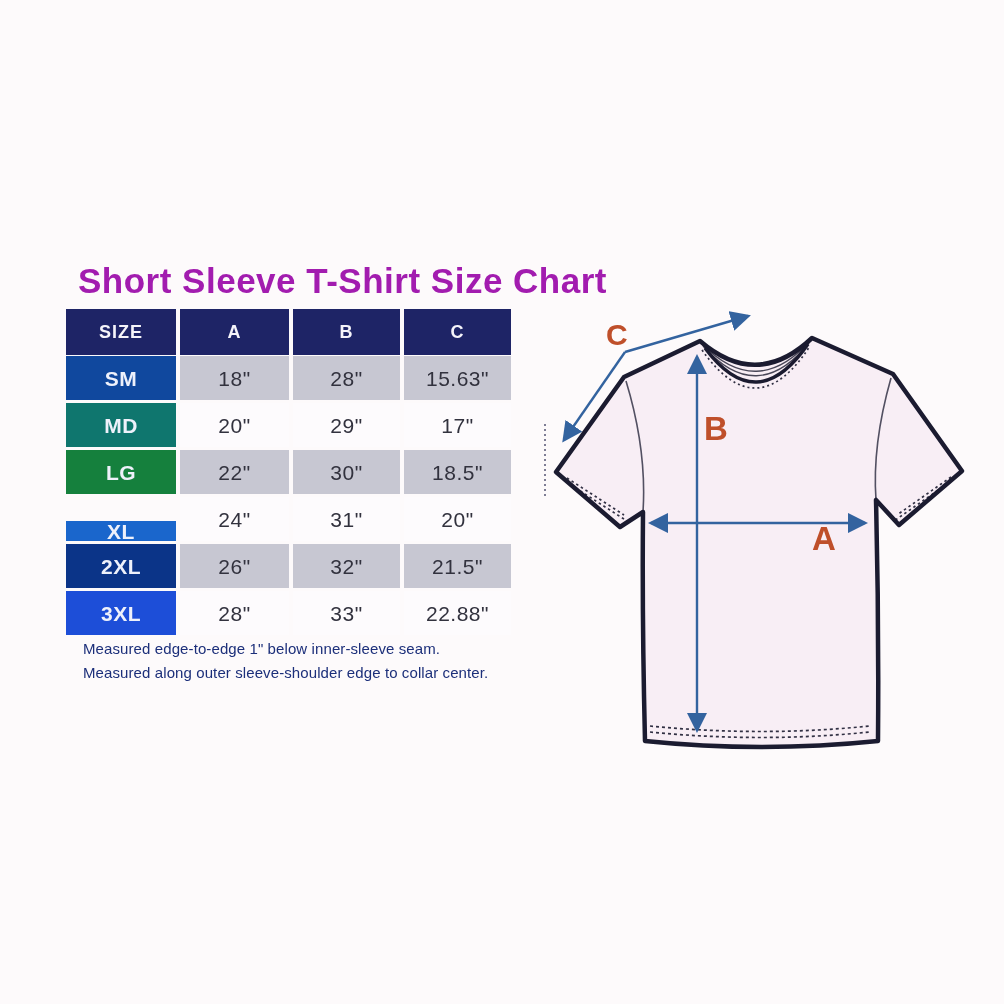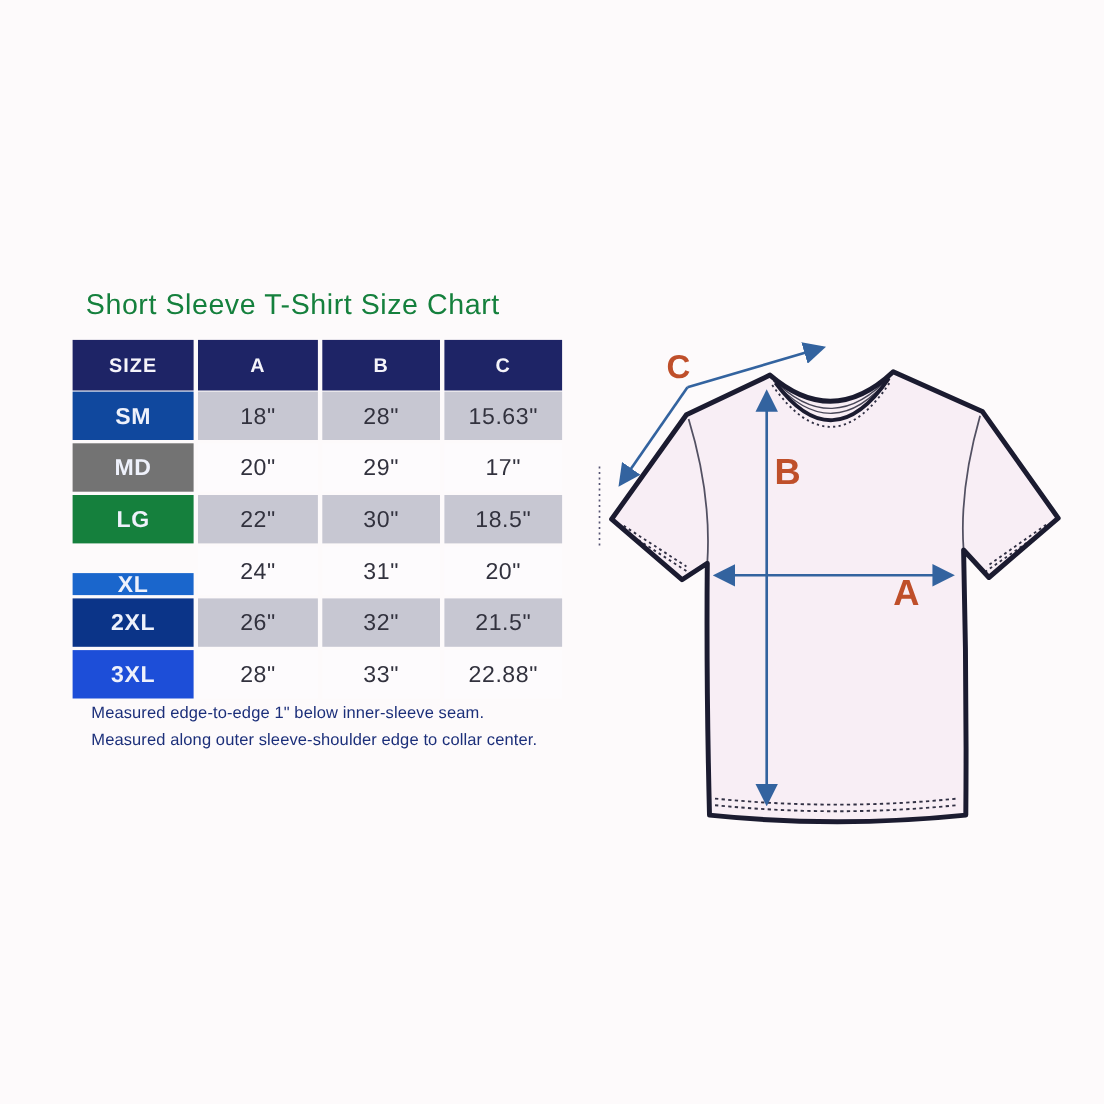--- a/index.html
+++ b/index.html
@@ -7,22 +7,22 @@
     width:1004px;height:1004px;
     background:#fdfafb;
     font-family:"Liberation Sans", sans-serif;
     position:relative;overflow:hidden;
   }
   .stage{position:absolute;inset:0;}
 
   
   .title{
     position:absolute;left:78px;top:261px;
-    font-size:26px;font-weight:normal;letter-spacing:0.5px;
-    color:#15803d;white-space:nowrap;
+    font-size:35px;font-weight:bold;letter-spacing:0.5px;
+    color:#a21caf;white-space:nowrap;
   }
 
   
   .size-table{
     position:absolute;left:66px;top:309px;
     display:grid;
     grid-template-columns:110px 109px 107px 107px;
     grid-auto-rows:44px;
     gap:3px 4px;
   }
@@ -75,21 +75,21 @@
     <div class="cell header-cell" style="background: rgb(30, 36, 102);">B</div>
     <div class="cell header-cell" style="background: rgb(30, 36, 102);">C</div>
 
     <div style="display:contents">
       <div class="cell size-cell" style="background: rgb(16, 72, 158);">SM</div>
       <div class="cell data-cell" style="background: rgb(199, 199, 210);">18"</div>
       <div class="cell data-cell" style="background: rgb(199, 199, 210);">28"</div>
       <div class="cell data-cell" style="background: rgb(199, 199, 210);">15.63"</div>
     </div>
     <div style="display:contents">
-      <div class="cell size-cell" style="background: #737373;">MD</div>
+      <div class="cell size-cell" style="background: #0f766e;">MD</div>
       <div class="cell data-cell" style="background: rgb(253, 251, 253);">20"</div>
       <div class="cell data-cell" style="background: rgb(253, 251, 253);">29"</div>
       <div class="cell data-cell" style="background: rgb(253, 251, 253);">17"</div>
     </div>
     <div style="display:contents">
       <div class="cell size-cell" style="background: #15803d;">LG</div>
       <div class="cell data-cell" style="background: rgb(199, 199, 210);">22"</div>
       <div class="cell data-cell" style="background: rgb(199, 199, 210);">30"</div>
       <div class="cell data-cell" style="background: rgb(199, 199, 210);">18.5"</div>
     </div>

